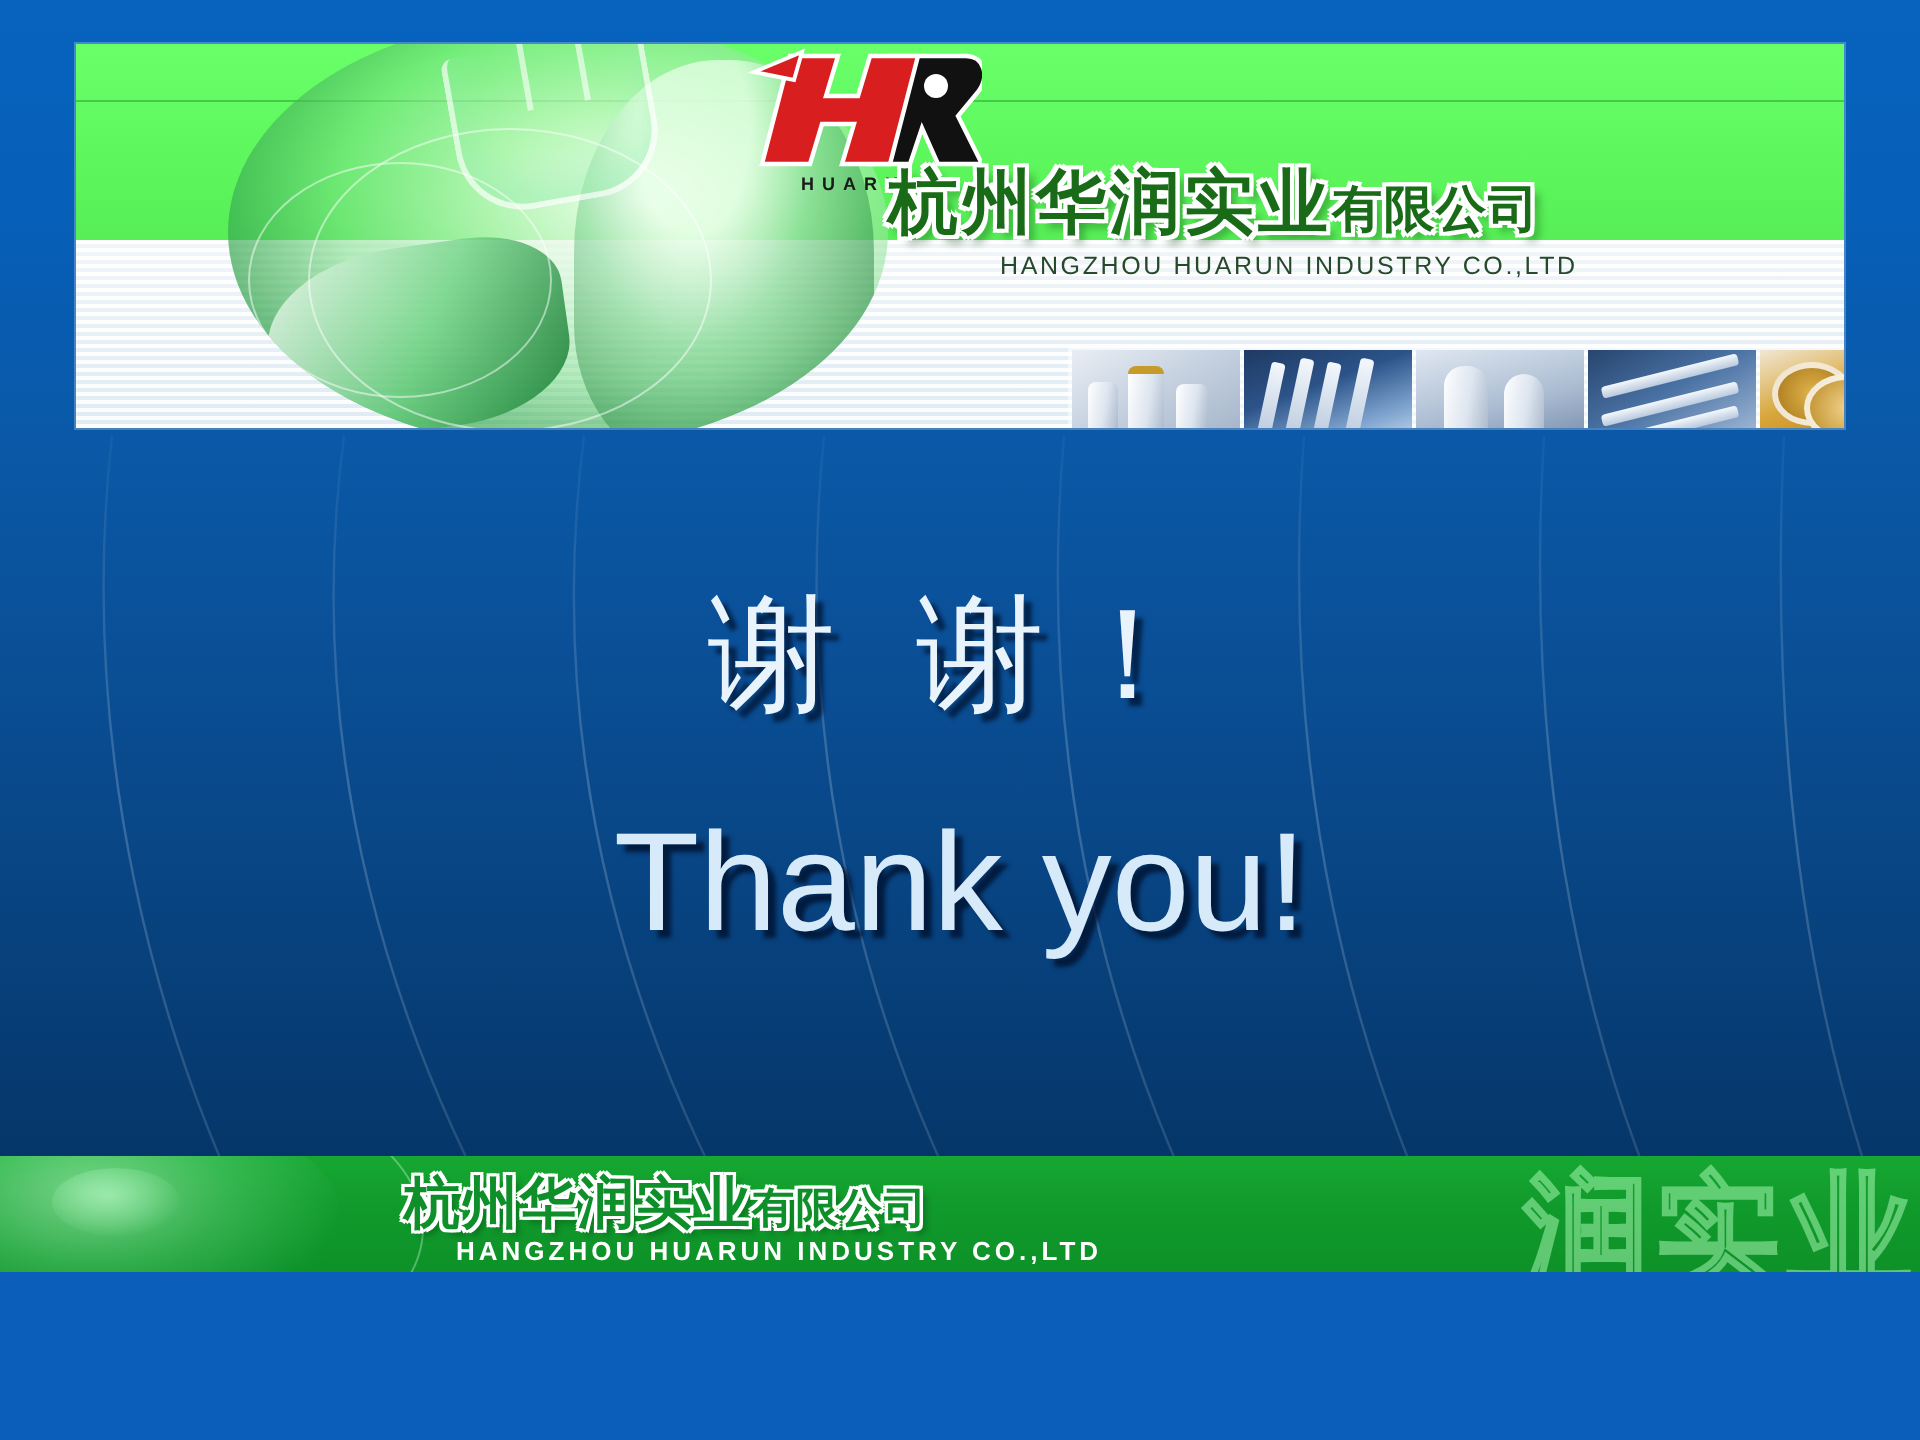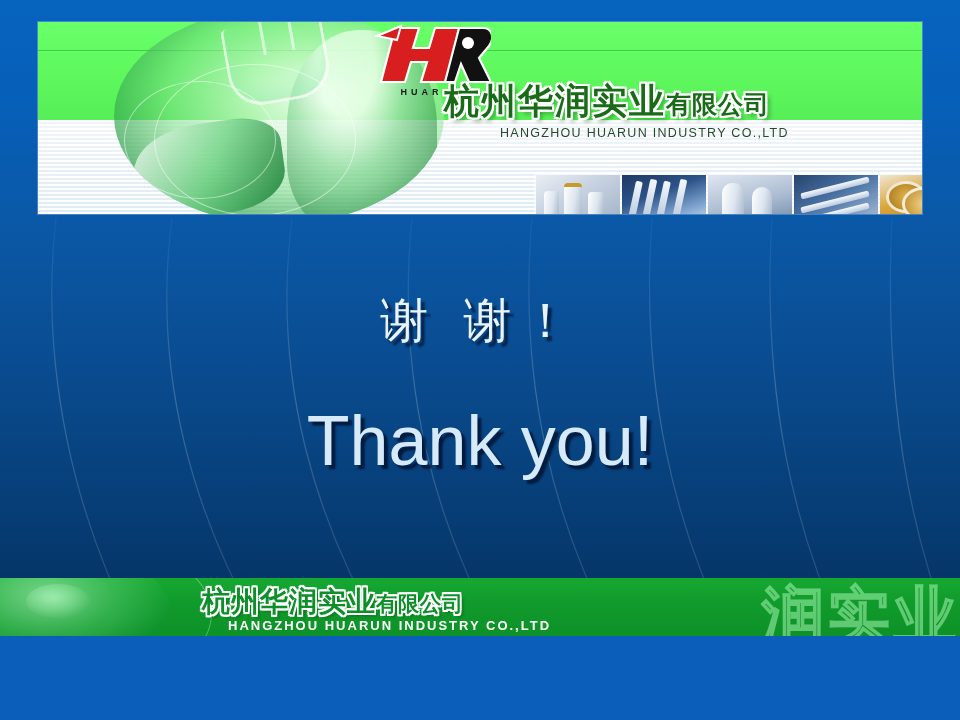--- a/index.html
+++ b/index.html
@@ -238,21 +238,21 @@
   .pp5 .d1 { left: 6px;  top: 6px;  width: 34px; height: 26px; background: radial-gradient(circle,#e0b44c,#a8761a); }
   .pp5 .d2 { left: 22px; bottom: 4px; width: 36px; height: 28px; background: radial-gradient(circle,#f0d08a,#bb8a22); }
 
   
   #thanks-cn {
     position: absolute;
     left: 0; right: 0;
     top: 296px;
     text-align: center;
     font-family: "DejaVu Serif", "Liberation Serif", serif;
-    font-size: 48px;
+    font-size: 64px;
     line-height: 1;
     color: #E8F3FB;
     letter-spacing: 10px;
     text-shadow: 4px 4px 2px rgba(0,20,50,.75);
     white-space: nowrap;
   }
   #thanks-en {
     position: absolute;
     left: 0; right: 0;
     top: 406px;

